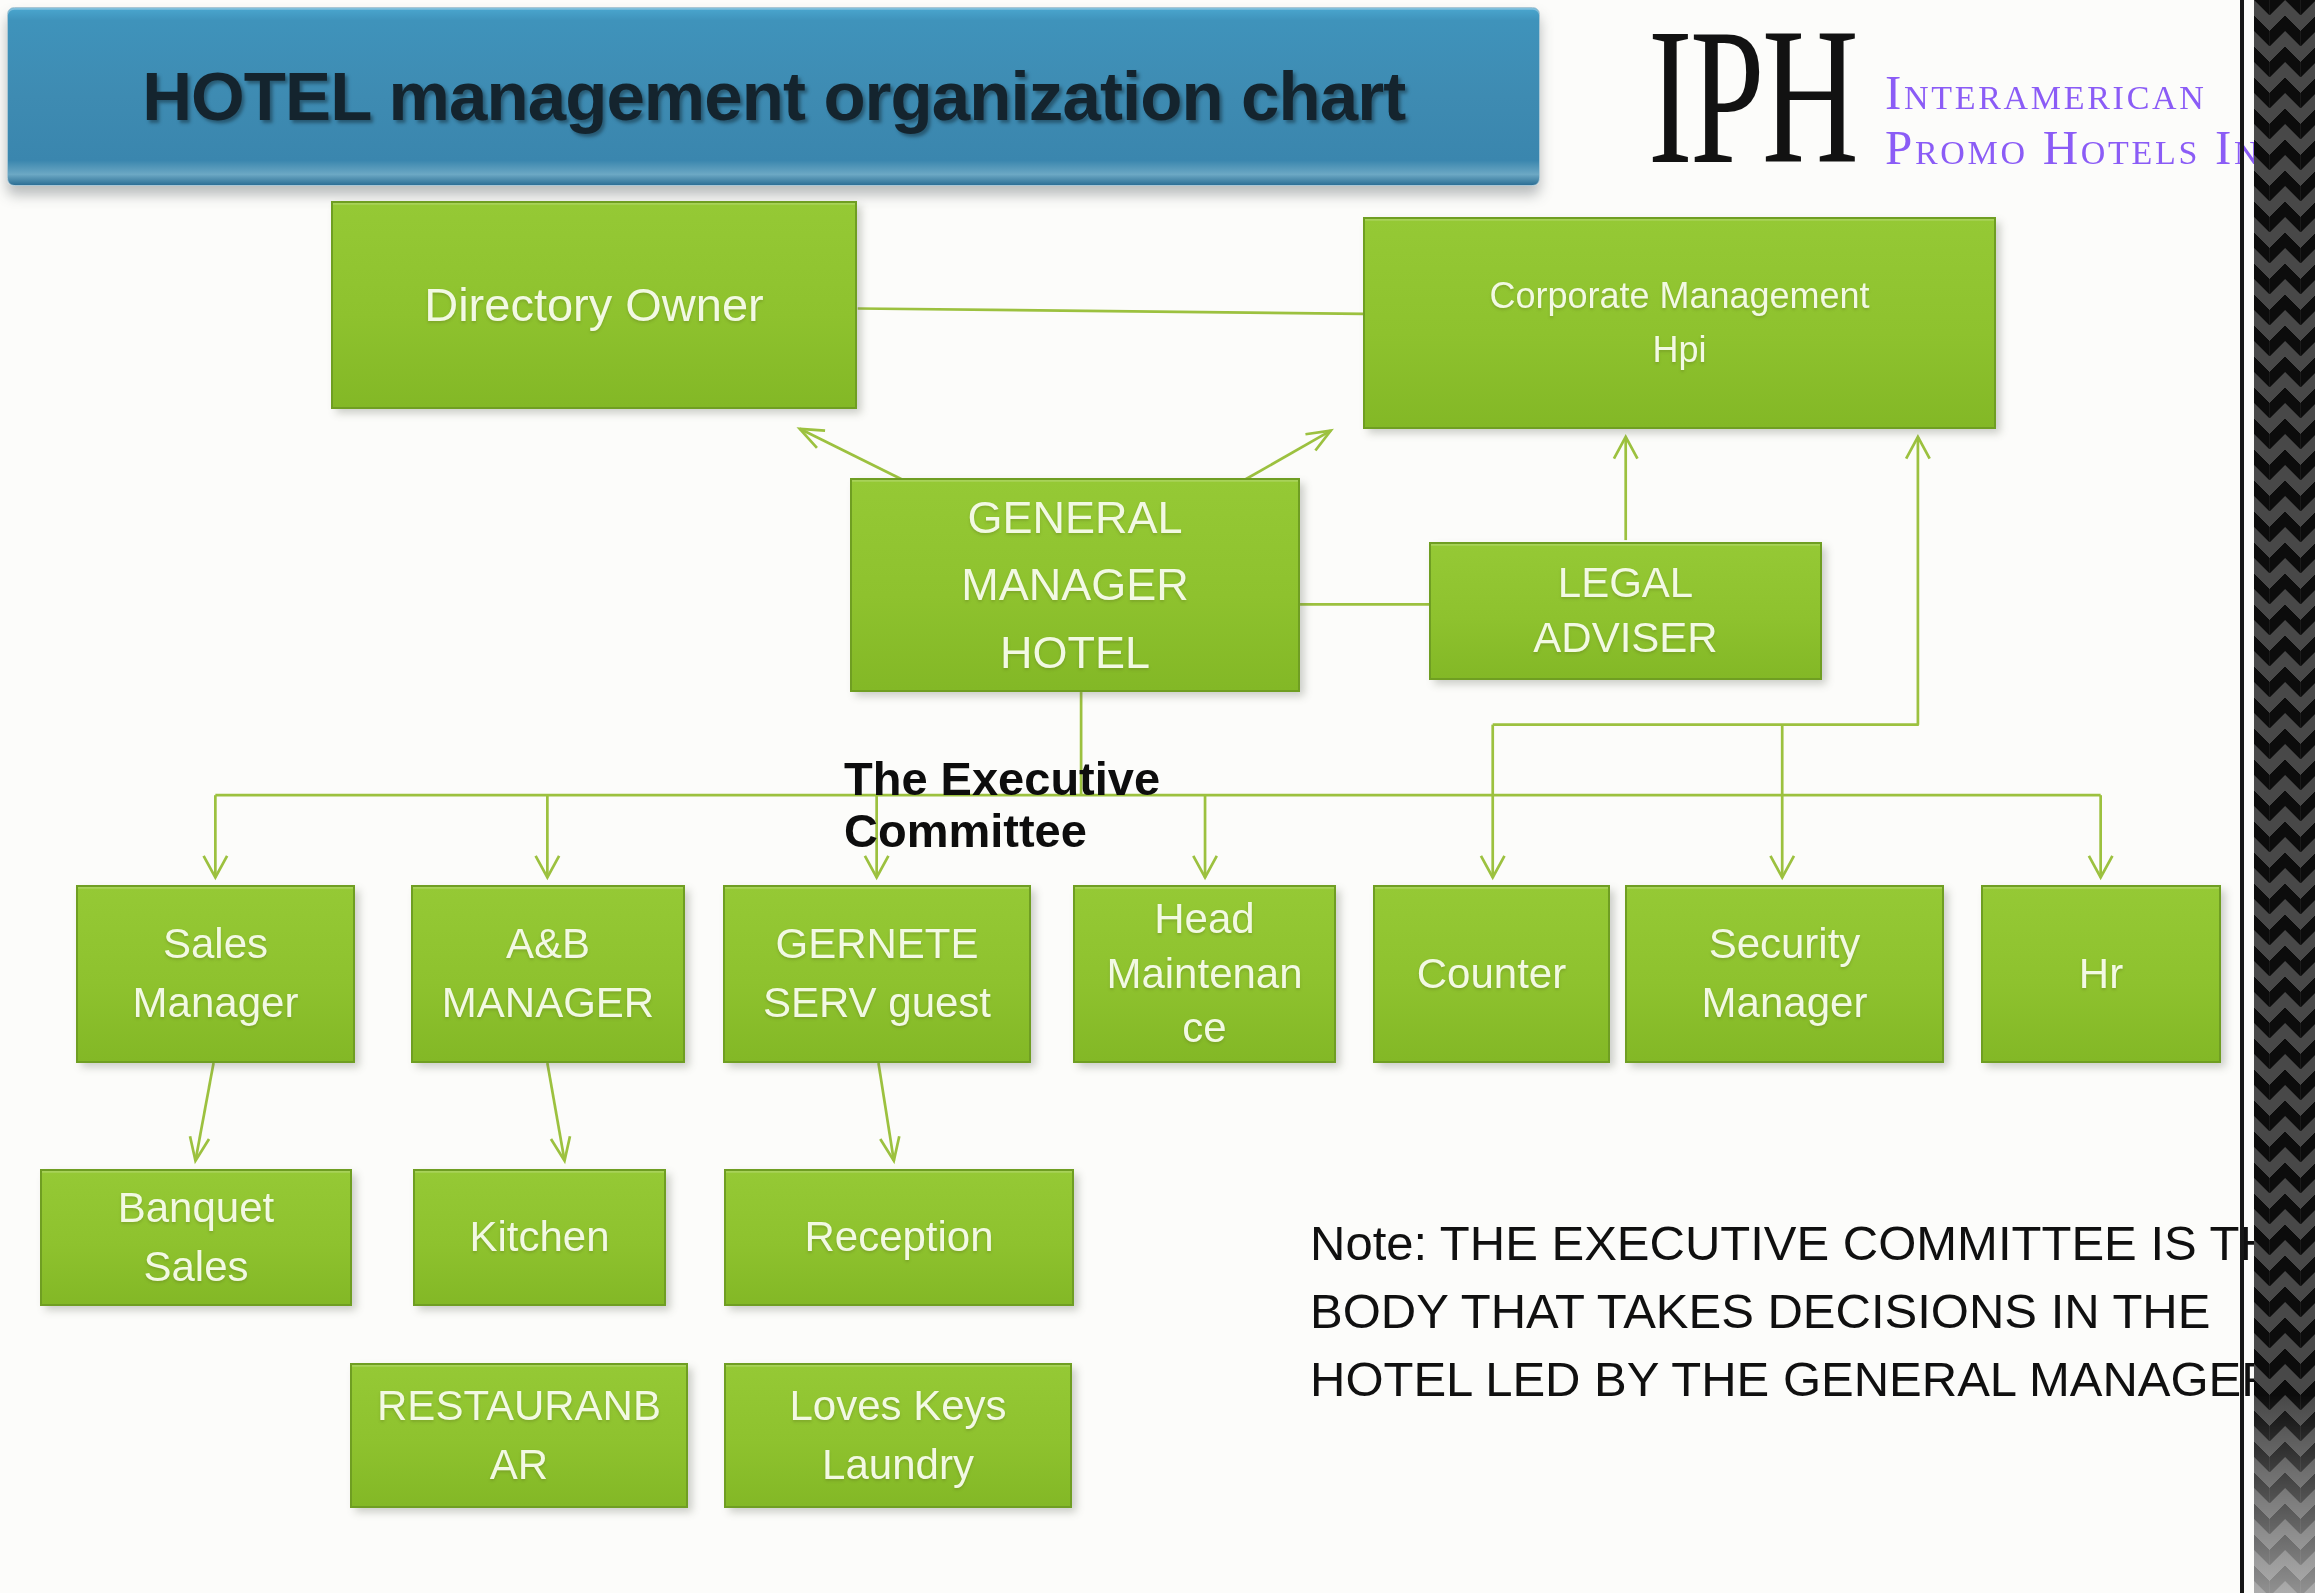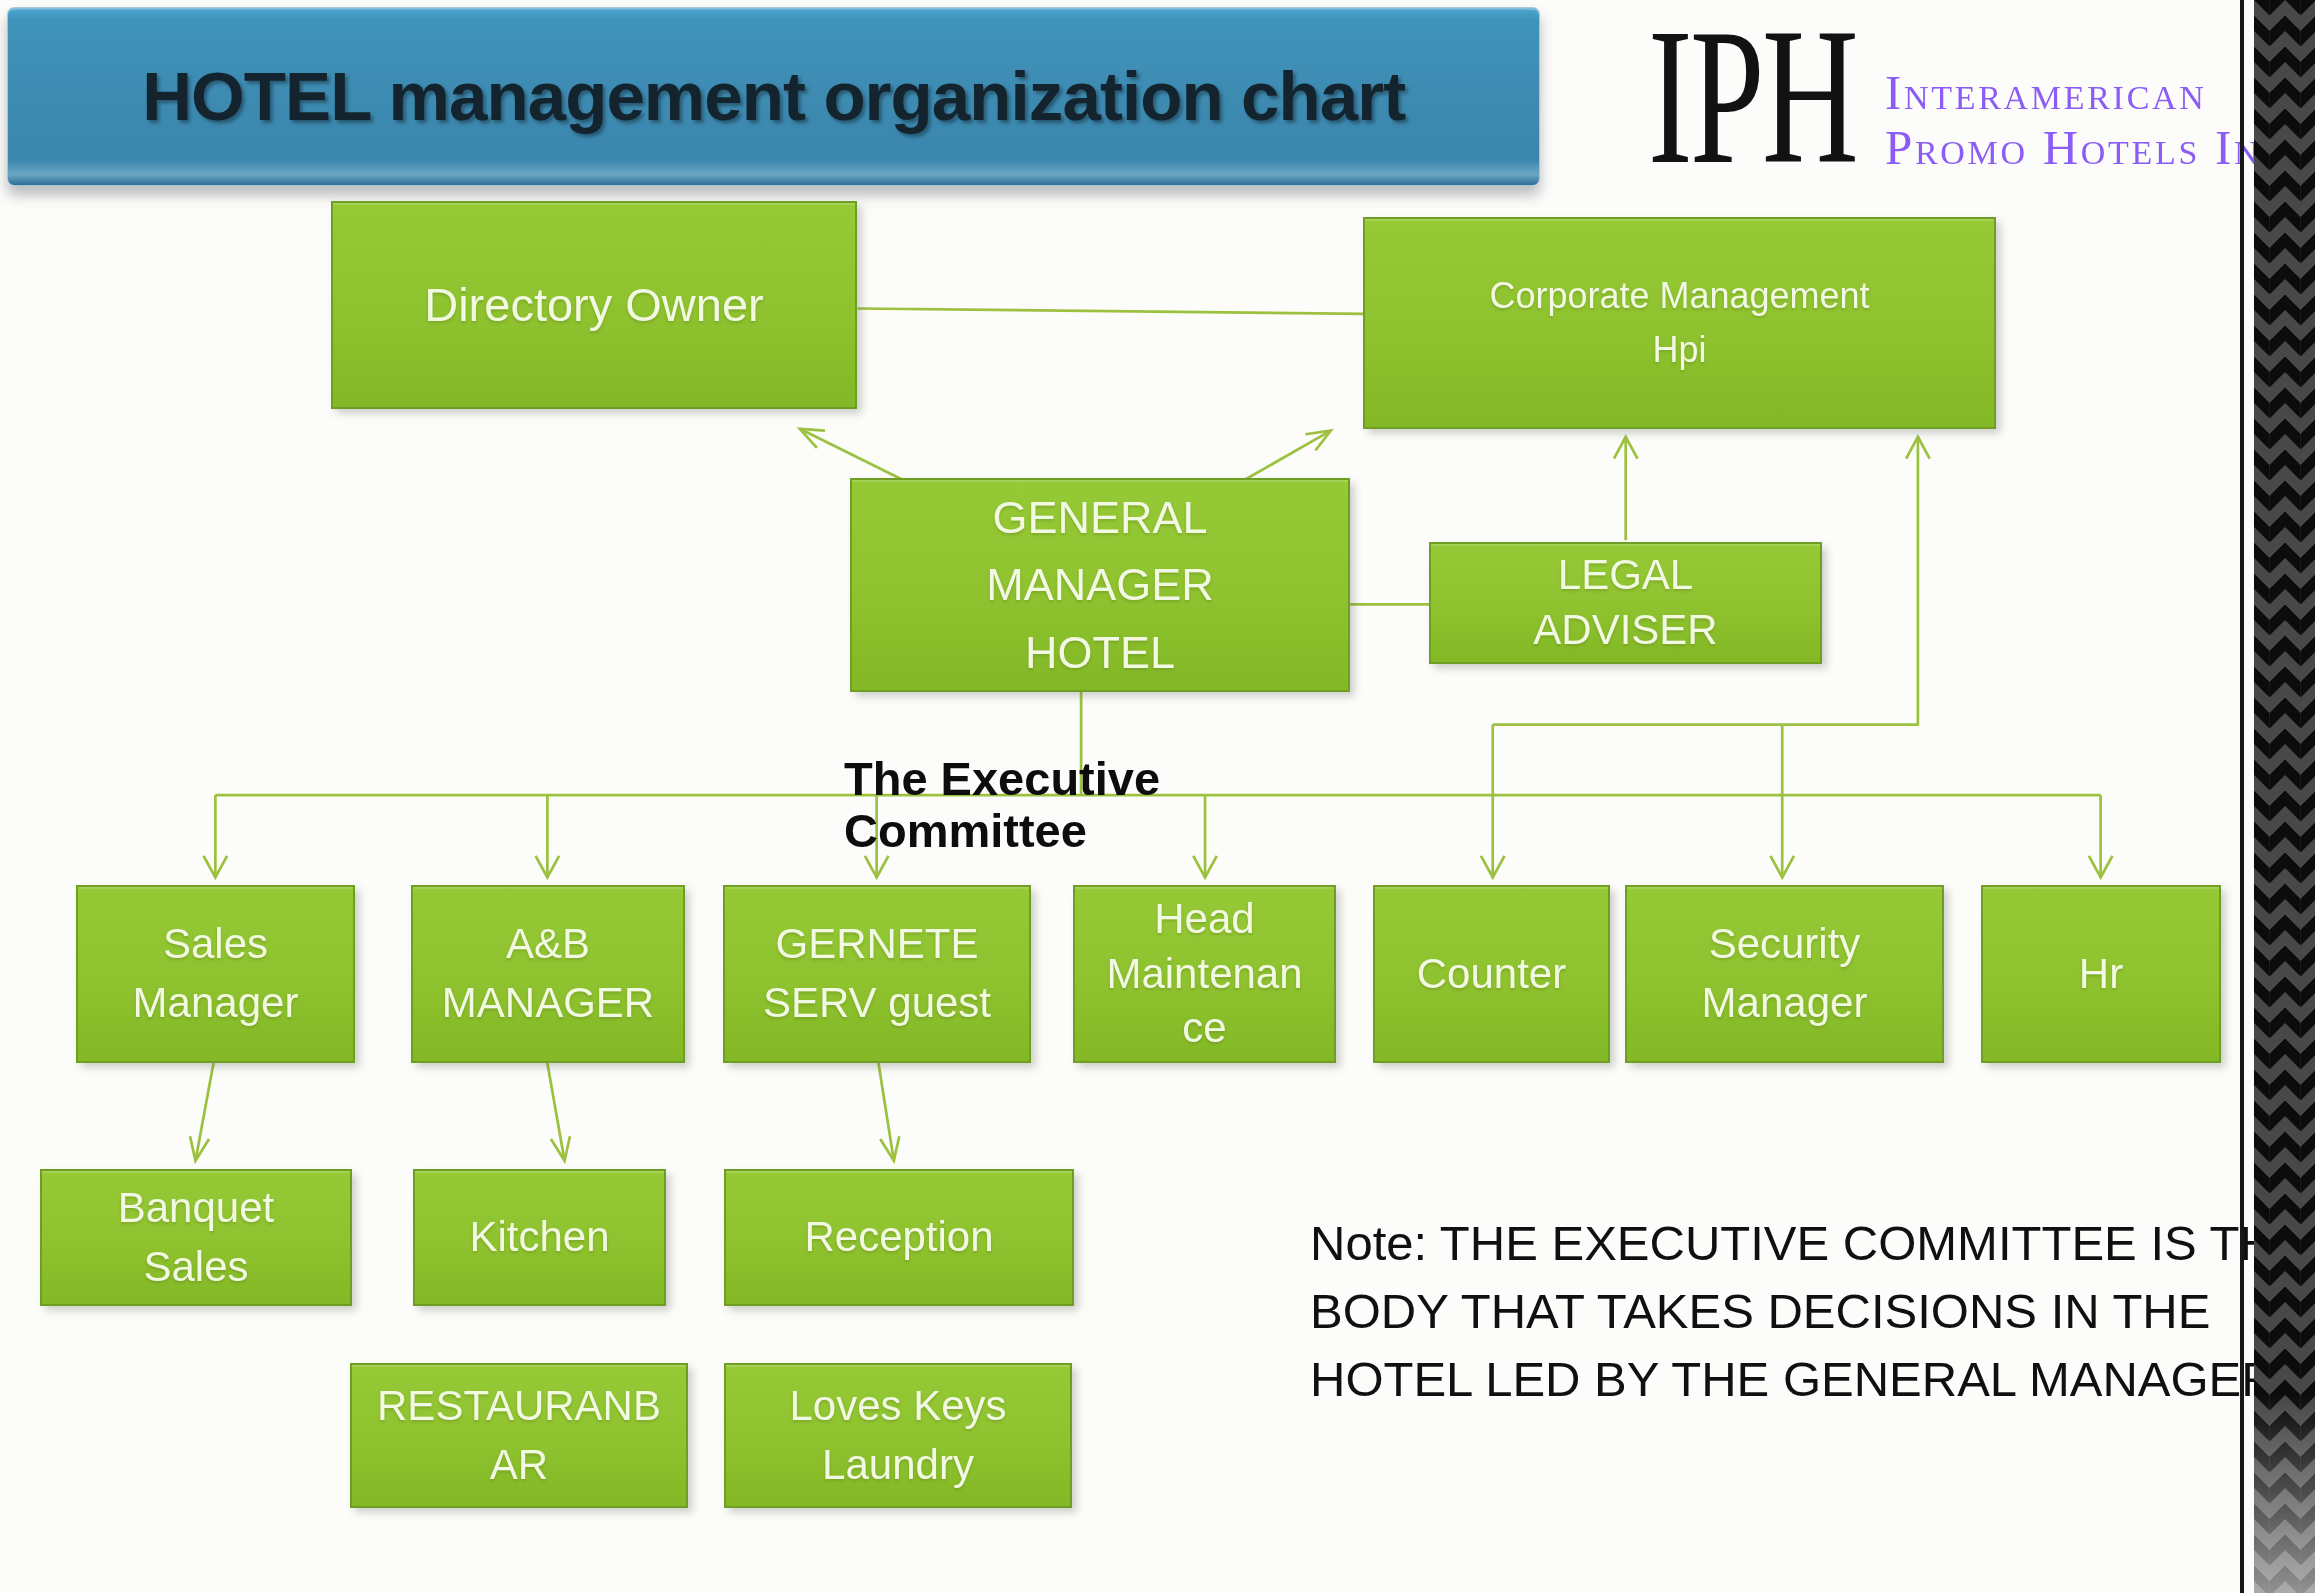--- a/index.html
+++ b/index.html
@@ -40,22 +40,22 @@
     position:absolute;z-index:2;display:flex;align-items:center;justify-content:center;
     text-align:center;box-sizing:border-box;
     background:linear-gradient(180deg,#95c935 0%,#8ec22e 55%,#83b826 100%);
     border:2.7px solid #6f9e22;color:#f2f9e3;
     font-size:42px;line-height:1.4;white-space:pre-line;
     box-shadow:4.5px 5.4px 8.1px rgba(90,95,80,.30), inset 0 1.8px 0 rgba(255,255,255,.18);
     text-shadow:0 1.8px 2.7px rgba(90,110,30,.30);
   }
   .n-dir      {left:331px; top:201px; width:526px;height:208px;font-size:47px;}
   .n-corp     {left:1363px;top:217px; width:633px;height:212px;font-size:36px;line-height:1.5;}
-  .n-gm       {left:850px; top:478px; width:500px;height:214px;font-size:45px;line-height:1.5;}
-  .n-legal    {left:1429px;top:542px; width:393px;height:122px;font-size:42px;line-height:1.3;}
+  .n-gm       {left:850px; top:478px; width:450px;height:214px;font-size:45px;line-height:1.5;}
+  .n-legal    {left:1429px;top:542px; width:393px;height:138px;font-size:42px;line-height:1.3;}
   .n-sales    {left:76px;  top:885px; width:279px;height:178px;}
   .n-ab       {left:411px; top:885px; width:274px;height:178px;}
   .n-gernete  {left:723px; top:885px; width:308px;height:178px;}
   .n-headm    {left:1073px;top:885px; width:263px;height:178px;line-height:1.3;}
   .n-counter  {left:1373px;top:885px; width:237px;height:178px;}
   .n-security {left:1625px;top:885px; width:319px;height:178px;}
   .n-hr       {left:1981px;top:885px; width:240px;height:178px;}
   .n-banquet  {left:40px;  top:1169px;width:312px;height:137px;}
   .n-kitchen  {left:413px; top:1169px;width:253px;height:137px;}
   .n-reception{left:724px; top:1169px;width:350px;height:137px;}

